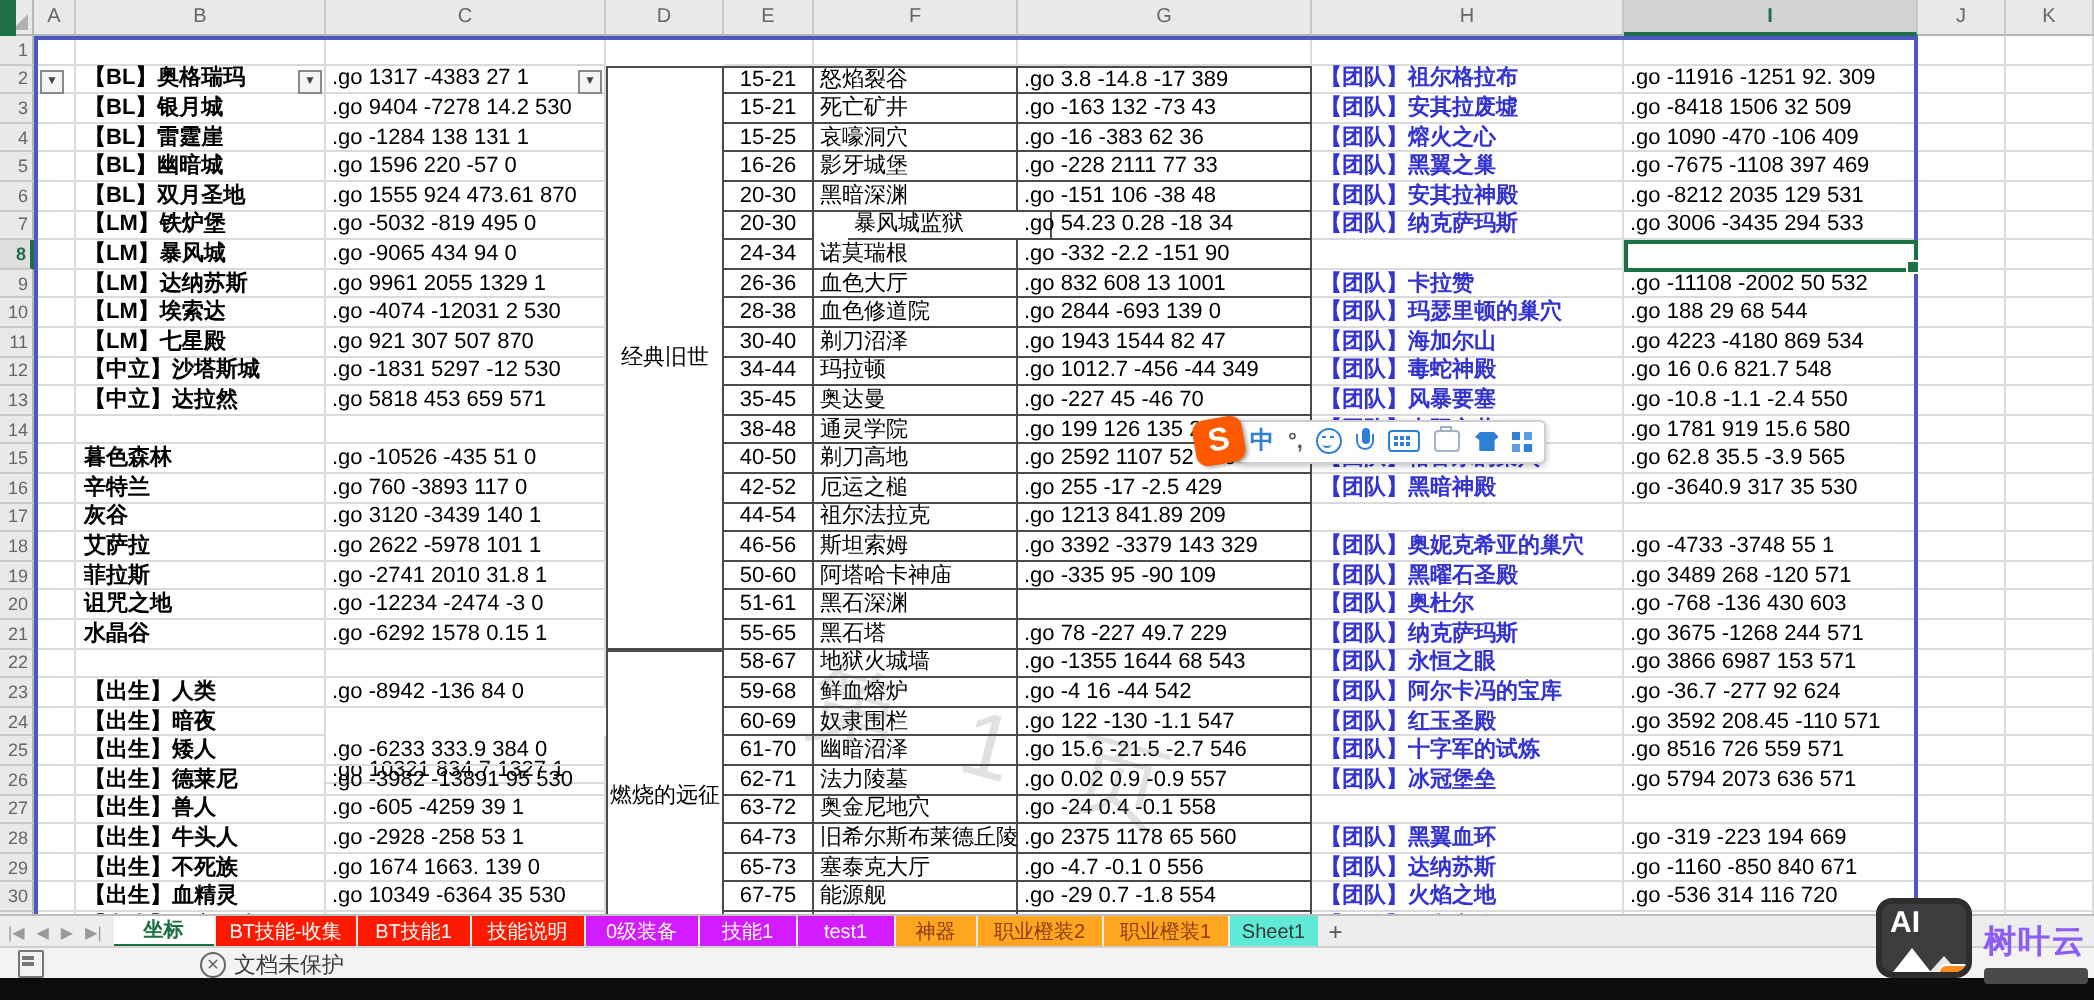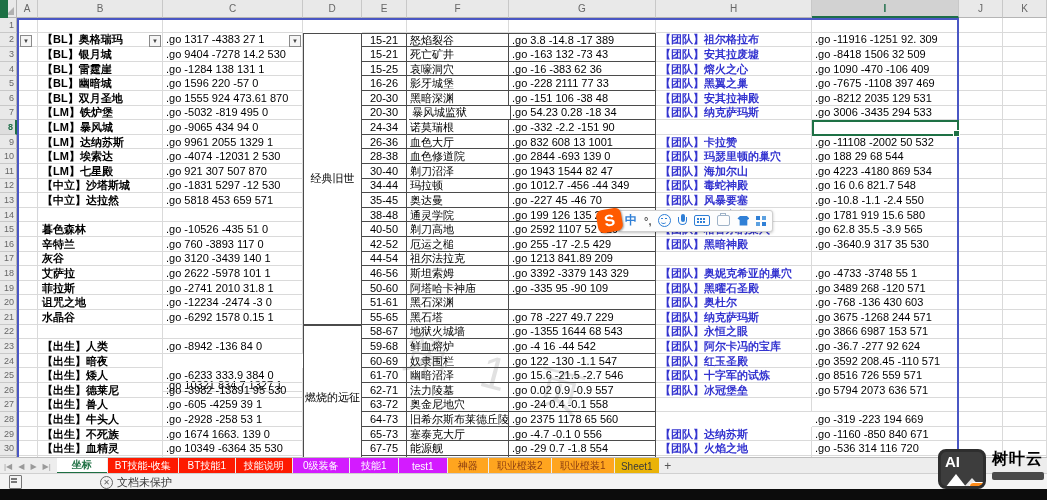--- a/index.html
+++ b/index.html
@@ -64,21 +64,21 @@
   #tabbar{position:absolute;left:0;top:457px;width:1047px;height:16px;background:#ededed;
        border-top:1px solid #bdbdbd;display:flex;align-items:stretch;font-size:10px;z-index:20;}
   .tabnav{display:flex;align-items:center;color:#9a9a9a;font-size:8px;gap:6px;padding:0 6px 0 4px;}
   .tabnav span{cursor:default;}
   .stab{display:flex;align-items:center;justify-content:center;white-space:nowrap;box-sizing:border-box;
        padding:0 4px;margin-right:1px;cursor:pointer;}
   .stab.active{background:#fff;color:#1d6f42;font-weight:bold;border-bottom:2px solid #1d6f42;}
   .stab.red{background:#fe1a00;color:#fff;}
   .stab.magenta{background:#d31bff;color:#fff;}
   .stab.orange{background:#ffa51f;color:#8a3c10;}
-  .stab.gray{background:#eab308;color:#3a3a3a;}
+  .stab.gray{background:#5eead4;color:#3a3a3a;}
   .addsheet{display:flex;align-items:center;justify-content:center;width:16px;color:#555;font-size:12px;cursor:pointer;}
   .hscroll{position:absolute;left:838px;top:460px;width:94px;height:10px;border:1px solid #9a9a9a;
        border-radius:6px;background:#fff;box-sizing:border-box;}
   .hscroll .thumb{position:absolute;left:2px;top:1px;width:58px;height:6px;border-radius:4px;background:#e2e2e2;}
   .scroll-split{position:absolute;left:812px;top:459px;color:#8a8a8a;font-size:9px;}
   .scroll-left{position:absolute;left:824px;top:459px;color:#8a8a8a;font-size:8px;}
   
   #statusbar{position:absolute;left:0;top:473px;width:1047px;height:16px;background:#f3f3f3;
        border-top:1px solid #d0d0d0;display:flex;align-items:center;font-size:11px;color:#444;z-index:20;}
   .clip-ic{width:11px;height:12px;border:1.5px solid #777;border-radius:1px;margin-left:9px;position:relative;}
@@ -91,21 +91,21 @@
   #blackstrip{position:absolute;left:0;top:489px;width:1047px;height:11px;background:#0c0c0c;z-index:30;}
   
   #brand{position:absolute;left:938px;top:449px;z-index:50;display:flex;align-items:flex-start;}
   .ai-box{width:48px;height:40px;background:#3d3d3d;border:3px solid #2e2e2e;border-radius:8px;
        color:#fff;font-weight:bold;font-size:15px;box-sizing:border-box;padding:1px 0 0 4px;position:relative;overflow:hidden;}
   .ai-box .mtn{position:absolute;left:4px;bottom:-2px;width:0;height:0;border-style:solid;
        border-width:0 11px 14px 11px;border-color:transparent transparent #fff transparent;}
   .ai-box .mtn2{position:absolute;right:2px;bottom:-2px;width:0;height:0;border-style:solid;
        border-width:0 9px 10px 9px;border-color:transparent transparent #e8e8e8 transparent;}
   .brand-right{margin-left:6px;}
-  .brand-name{font-size:16px;font-weight:bold;color:#000000;letter-spacing:1px;}
+  .brand-name{font-size:16px;font-weight:bold;color:#8b5cf6;letter-spacing:1px;margin-top:12px;}
   .brand-chip{margin-top:2px;width:52px;height:8px;background:#4a4a4a;border-radius:2px;}
   .ui-badge{position:absolute;left:28px;top:30px;width:17px;height:17px;background:#ff8c1a;border-radius:4px;
        color:#fff;font-size:9px;font-weight:bold;display:flex;align-items:center;justify-content:center;
        border:1px solid #fff;box-sizing:border-box;}
 </style>
 </head>
 <body>
 
 <div id="app">
   <div id="grid">
@@ -210,21 +210,21 @@
       <div class="cell dark" style="left: 407px; top: 91px; width: 102px; height: 14.6px;">黑暗深渊</div>
       <div class="cell dark" style="left: 509px; top: 91px; width: 147px; height: 14.6px;">.go -151 106 -38 48</div>
       <div class="cell grid-b hcol" style="left: 656px; top: 91px; width: 156px; height: 14.6px;">【团队】安其拉神殿</div>
       <div class="cell grid-b" style="left: 812px; top: 91px; width: 147px; height: 14.6px;">.go -8212 2035 129 531</div>
       <div class="cell grid-b" style="left: 959px; top: 91px; width: 44px; height: 14.6px;"></div>
       <div class="cell grid-b" style="left: 1003px; top: 91px; width: 44px; height: 14.6px;"></div>
       <div class="cell grid-b" style="left: 17px; top: 105.6px; width: 21px; height: 14.6px;"></div>
       <div class="cell grid-b bcol" style="left: 38px; top: 105.6px; width: 125px; height: 14.6px;">【LM】铁炉堡</div>
       <div class="cell grid-b" style="left: 163px; top: 105.6px; width: 140px; height: 14.6px;">.go -5032 -819 495 0</div>
       <div class="cell dark ecol" style="left: 362px; top: 105.6px; width: 45px; height: 14.6px;">20-30</div>
-      <div class="cell dark" style="left: 409px; top: 105.6px; width: 102px; height: 14.6px;">暴风城监狱</div>
+      <div class="cell dark" style="left: 424px; top: 105.6px; width: 102px; height: 14.6px;">暴风城监狱</div>
       <div class="cell dark" style="left: 509px; top: 105.6px; width: 147px; height: 14.6px;">.go 54.23 0.28 -18 34</div>
       <div class="cell grid-b hcol" style="left: 656px; top: 105.6px; width: 156px; height: 14.6px;">【团队】纳克萨玛斯</div>
       <div class="cell grid-b" style="left: 812px; top: 105.6px; width: 147px; height: 14.6px;">.go 3006 -3435 294 533</div>
       <div class="cell grid-b" style="left: 959px; top: 105.6px; width: 44px; height: 14.6px;"></div>
       <div class="cell grid-b" style="left: 1003px; top: 105.6px; width: 44px; height: 14.6px;"></div>
       <div class="cell grid-b" style="left: 17px; top: 120.2px; width: 21px; height: 14.6px;"></div>
       <div class="cell grid-b bcol" style="left: 38px; top: 120.2px; width: 125px; height: 14.6px;">【LM】暴风城</div>
       <div class="cell grid-b" style="left: 163px; top: 120.2px; width: 140px; height: 14.6px;">.go -9065 434 94 0</div>
       <div class="cell dark ecol" style="left: 362px; top: 120.2px; width: 45px; height: 14.6px;">24-34</div>
       <div class="cell dark" style="left: 407px; top: 120.2px; width: 102px; height: 14.6px;">诺莫瑞根</div>
@@ -422,20 +422,21 @@
       <div class="cell grid-b hcol" style="left: 656px; top: 397.6px; width: 156px; height: 14.6px;"></div>
       <div class="cell grid-b" style="left: 812px; top: 397.6px; width: 147px; height: 14.6px;"></div>
       <div class="cell grid-b" style="left: 959px; top: 397.6px; width: 44px; height: 14.6px;"></div>
       <div class="cell grid-b" style="left: 1003px; top: 397.6px; width: 44px; height: 14.6px;"></div>
       <div class="cell grid-b" style="left: 17px; top: 412.2px; width: 21px; height: 14.6px;"></div>
       <div class="cell grid-b bcol" style="left: 38px; top: 412.2px; width: 125px; height: 14.6px;">【出生】牛头人</div>
       <div class="cell grid-b" style="left: 163px; top: 412.2px; width: 140px; height: 14.6px;">.go -2928 -258 53 1</div>
       <div class="cell dark ecol" style="left: 362px; top: 412.2px; width: 45px; height: 14.6px;">64-73</div>
       <div class="cell dark" style="left: 407px; top: 412.2px; width: 102px; height: 14.6px;">旧希尔斯布莱德丘陵</div>
       <div class="cell dark" style="left: 509px; top: 412.2px; width: 147px; height: 14.6px;">.go 2375 1178 65 560</div>
+      <div class="cell grid-b hcol" style="left: 656px; top: 412.2px; width: 156px; height: 14.6px;">【团队】黑翼血环</div>
       <div class="cell grid-b" style="left: 812px; top: 412.2px; width: 147px; height: 14.6px;">.go -319 -223 194 669</div>
       <div class="cell grid-b" style="left: 959px; top: 412.2px; width: 44px; height: 14.6px;"></div>
       <div class="cell grid-b" style="left: 1003px; top: 412.2px; width: 44px; height: 14.6px;"></div>
       <div class="cell grid-b" style="left: 17px; top: 426.8px; width: 21px; height: 14.6px;"></div>
       <div class="cell grid-b bcol" style="left: 38px; top: 426.8px; width: 125px; height: 14.6px;">【出生】不死族</div>
       <div class="cell grid-b" style="left: 163px; top: 426.8px; width: 140px; height: 14.6px;">.go 1674 1663. 139 0</div>
       <div class="cell dark ecol" style="left: 362px; top: 426.8px; width: 45px; height: 14.6px;">65-73</div>
       <div class="cell dark" style="left: 407px; top: 426.8px; width: 102px; height: 14.6px;">塞泰克大厅</div>
       <div class="cell dark" style="left: 509px; top: 426.8px; width: 147px; height: 14.6px;">.go -4.7 -0.1 0 556</div>
       <div class="cell grid-b hcol" style="left: 656px; top: 426.8px; width: 156px; height: 14.6px;">【团队】达纳苏斯</div>

